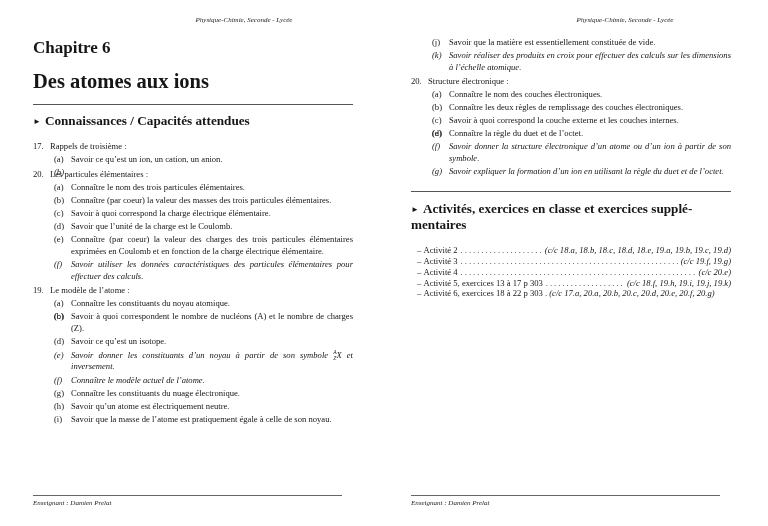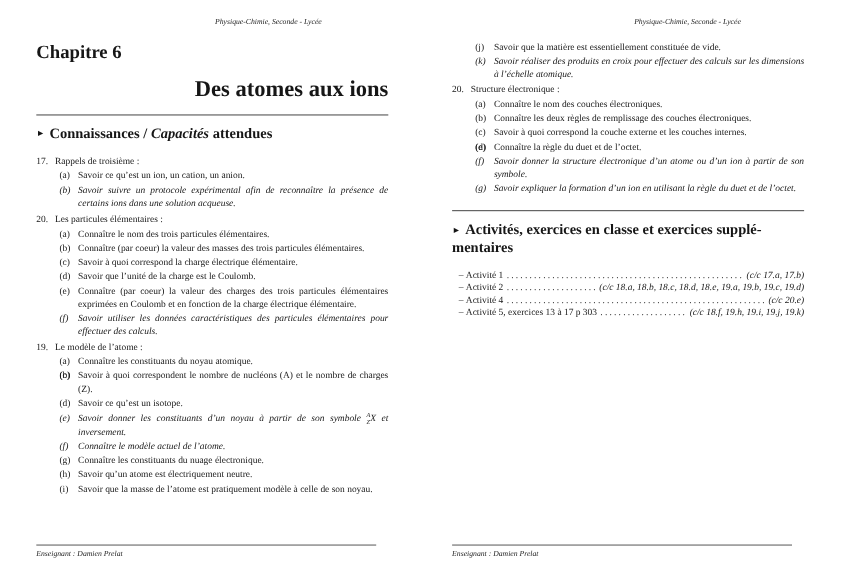--- a/index.html
+++ b/index.html
@@ -12,25 +12,25 @@
   .page-left{left:0;}
   .page-right{left:384px;}
   .running-header{position:absolute;top:16px;width:384px;text-align:center;
     font-size:7px;font-style:italic;color:#222;}
   .page-left .running-header{left:52px;}
   .page-right .running-header{left:49px;}
   .content{position:absolute;top:0;}
   .page-left .content{left:33px;width:320px;padding-top:39px;}
   .page-right .content{left:27px;width:320px;padding-top:34px;}
   .chapter-label{font-size:17px;font-weight:bold;line-height:17px;margin:0 0 14px 0;}
-  .chapter-title{font-size:20.5px;font-weight:bold;line-height:23px;margin:0 0 11px 0;text-align:right;}
+  .chapter-title{font-size:20.5px;font-weight:bold;line-height:23px;margin:0 0 11px 0;}
   .rule{border:0;border-top:1px solid #555;height:0;margin:0;}
   .section-head{font-size:13.2px;font-weight:bold;line-height:15.5px;margin:8px 0 12px 0;}
   .tri{font-size:8px;vertical-align:1.5px;margin-right:4px;}
-  .bi{font-style:italic;margin-top:30px;}
+  .bi{margin-top:30px;}
   
   .klist{font-size:8.6px;line-height:11.9px;}
   .item{position:relative;padding-left:17px;margin-top:2.5px;}
   .inum{position:absolute;left:0;}
   .sub{position:relative;padding-left:21px;margin-top:1.2px;text-align:justify;}
   .sub .tag{position:absolute;left:4px;}
   .em{font-style:italic;}
   .nuclide{white-space:nowrap;}
   .az{display:inline-block;text-align:left;font-size:5.6px;line-height:5.2px;
       vertical-align:-2px;font-style:italic;}
@@ -66,21 +66,21 @@
     <div class="chapter-title">Des atomes aux ions</div>
     <hr class="rule">
     <div class="section-head"><span class="tri">►</span><span>Connaissances / </span><span class="bi">Capacités</span><span> attendues</span></div>
 
     <div class="klist">
 
       <div class="item">
         <span class="inum">17.</span>
         <span>Rappels de troisième :</span>
         <div class="sub"><span class="tag">(a)</span><span>Savoir ce qu’est un ion, un cation, un anion.</span></div>
-        <div class="sub em"><span class="tag">(b)</span><span>Savoir suivre un protocole expérimental afin de reconnaître la présence de certains ions dans une solution acqueuse.</span></div>
+        <div class="sub em"><span class="tag">(b)</span></div>
       </div>
 
       <div class="item">
         <span class="inum">20.</span>
         <span>Les particules élémentaires :</span>
         <div class="sub"><span class="tag">(a)</span><span>Connaître le nom des trois particules élémentaires.</span></div>
         <div class="sub"><span class="tag">(b)</span><span>Connaître (par coeur) la valeur des masses des trois particules élémentaires.</span></div>
         <div class="sub"><span class="tag">(c)</span><span>Savoir à quoi correspond la charge électrique élémentaire.</span></div>
         <div class="sub"><span class="tag">(d)</span><span>Savoir que l’unité de la charge est le Coulomb.</span></div>
         <div class="sub"><span class="tag">(e)</span><span>Connaître (par coeur) la valeur des charges des trois particules élémentaires exprimées en Coulomb et en fonction de la charge électrique élémentaire.</span></div>
@@ -91,21 +91,21 @@
         <span class="inum">19.</span>
         <span>Le modèle de l’atome :</span>
         <div class="sub"><span class="tag">(a)</span><span>Connaître les constituants du noyau atomique.</span></div>
         <div class="sub"><span class="tag">(b)</span></div>
         <div class="sub"><span class="tag">(c)</span><span>Savoir à quoi correspondent le nombre de nucléons (A) et le nombre de charges (Z).</span></div>
         <div class="sub"><span class="tag">(d)</span><span>Savoir ce qu’est un isotope.</span></div>
         <div class="sub em"><span class="tag">(e)</span><span>Savoir donner les constituants d’un noyau à partir de son symbole </span><span class="nuclide"><span class="az"><span>A</span><span>Z</span></span><span class="nx">X</span></span><span> et inversement.</span></div>
         <div class="sub em"><span class="tag">(f)</span><span>Connaître le modèle actuel de l’atome.</span></div>
         <div class="sub"><span class="tag">(g)</span><span>Connaître les constituants du nuage électronique.</span></div>
         <div class="sub"><span class="tag">(h)</span><span>Savoir qu’un atome est électriquement neutre.</span></div>
-        <div class="sub"><span class="tag">(i)</span><span>Savoir que la masse de l’atome est pratiquement modèle à celle de son noyau.</span></div>
+        <div class="sub"><span class="tag">(i)</span><span>Savoir que la masse de l’atome est pratiquement égale à celle de son noyau.</span></div>
       </div>
 
     </div>
   </div>
   <div class="page-footer"><span>Enseignant : Damien Prelat</span></div>
 </div>
 
 <div class="page page-right">
   <div class="running-header">Physique-Chimie, Seconde - Lycée</div>
   <div class="content">
@@ -128,37 +128,38 @@
         <div class="sub em"><span class="tag">(g)</span><span>Savoir expliquer la formation d’un ion en utilisant la règle du duet et de l’octet.</span></div>
       </div>
     </div>
 
     <div class="act-section">
       <hr class="rule act-rule">
       <div class="section-head"><span class="tri">►</span><span>Activités, exercices en classe et exercices supplé­mentaires</span></div>
 
       <div class="act-list">
         <div class="act-row">
-            <span class="act-label">Activité 1</span>
-            <span class="act-dots"></span>
-            <span class="act-refs">(c/c 17.a, 17.b)</span>
-          </div>
-        <div class="act-row">
             <span class="act-label">Activité 2</span>
             <span class="act-dots"></span>
             <span class="act-refs">(c/c 18.a, 18.b, 18.c, 18.d, 18.e, 19.a, 19.b, 19.c, 19.d)</span>
+          </div>
+        <div class="act-row">
+            <span class="act-label">Activité 3</span>
+            <span class="act-dots"></span>
+            <span class="act-refs">(c/c 19.f, 19.g)</span>
           </div>
         <div class="act-row">
             <span class="act-label">Activité 4</span>
             <span class="act-dots"></span>
             <span class="act-refs">(c/c 20.e)</span>
           </div>
         <div class="act-row">
             <span class="act-label">Activité 5, exercices 13 à 17 p 303</span>
             <span class="act-dots"></span>
             <span class="act-refs">(c/c 18.f, 19.h, 19.i, 19.j, 19.k)</span>
           </div>
+        <div class="act-row wrap"><span class="act-label">Activité 6, exercices 18 à 22 p 303</span><span class="act-dots"></span><span class="act-refs">(c/c 17.a, 20.a, 20.b, 20.c, 20.d, 20.e, 20.f, 20.g)</span></div>
       </div>
     </div>
 
   </div>
   <div class="page-footer"><span>Enseignant : Damien Prelat</span></div>
 </div>
 
 </body></html>

